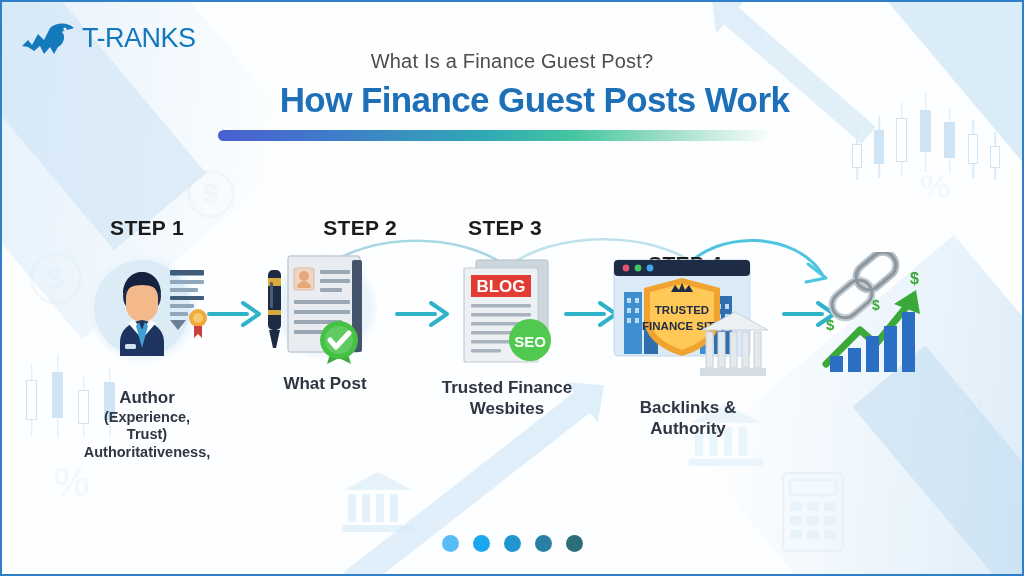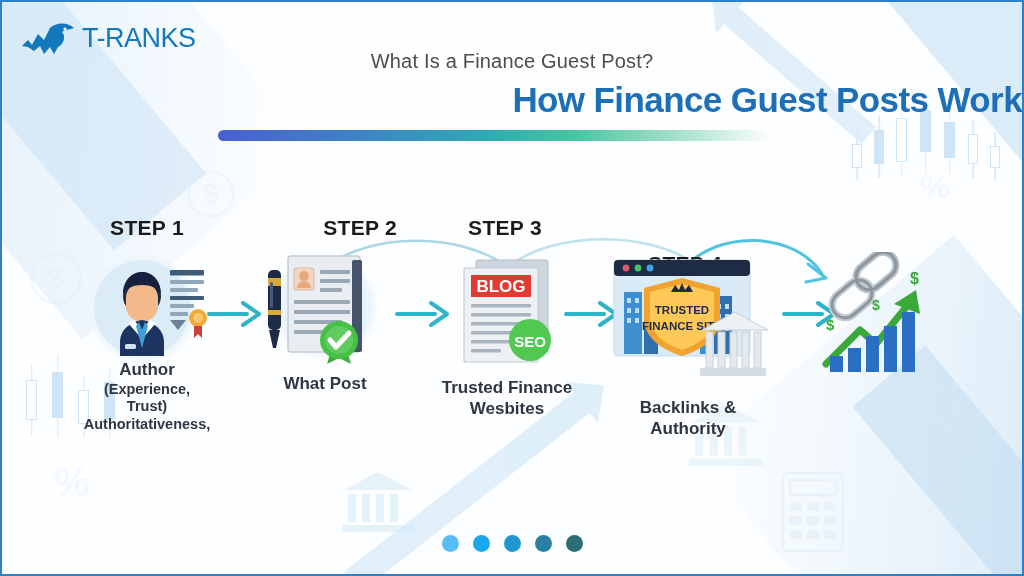--- a/index.html
+++ b/index.html
@@ -96,21 +96,21 @@
   .logo { position:absolute; left:18px; top:18px; display:flex; align-items:center; gap:4px; }
   .logo-text { color:#1478bd; font-size:27px; font-weight:normal; letter-spacing:-.5px; }
 
   .subtitle {
     position:absolute; left:0; right:0; top:48px;
     text-align:center; color:#4c4c4c;
     font-size:20px; letter-spacing:.2px;
   }
   .maintitle {
     position:absolute; left:0; right:0; top:78px;
-    text-align:right; color:#1d6fb8;
+    text-align:center; color:#1d6fb8;
     font-size:35px; font-weight:bold; letter-spacing:-.6px;margin-left:45px;
   }
   .underbar {
     position:absolute; left:216px; top:128px;
     width:556px; height:11px; border-radius:6px;
     background:linear-gradient(90deg,#4a5fd0 0%,#3f7ec9 22%,#2fa9b4 48%,#46c6a0 64%,#9adcc5 80%,#ffffff 100%);
   }
 
   
   .step-label {
@@ -282,21 +282,21 @@
       <rect x="80" y="36" width="28" height="4" rx="1" fill="#8fa6bb"></rect>
       <rect x="80" y="44" width="34" height="4" rx="1" fill="#3f5d78"></rect>
       <rect x="80" y="52" width="24" height="4" rx="1" fill="#8fa6bb"></rect>
       <rect x="80" y="60" width="18" height="4" rx="1" fill="#8fa6bb"></rect>
       <polygon points="80,68 96,68 88,78" fill="#6c7f94"></polygon>
       <circle cx="108" cy="66" r="9" fill="#f0a93a"></circle>
       <circle cx="108" cy="66" r="5" fill="#f7c96b"></circle>
       <polygon points="104,74 104,86 108,82 112,86 112,74" fill="#c9413a"></polygon>
     </g>
   </svg>
-  <div class="cap" style="left:48px; top:358px; width:194px;">
+  <div class="cap" style="left:48px; top:386px; width:194px;">
     <span>Author</span>
     <span class="sub">(Experience,</span>
     <span class="sub">Trust)</span>
     <span class="sub">Authoritativeness,</span>
   </div>
 
   <svg class="chev" style="left:205px; top:298px;" width="56" height="28" viewBox="0 0 56 28">
     <path d="M2 14 H40" stroke="#2fb3c9" stroke-width="4" stroke-linecap="round" fill="none"></path>
     <path d="M36 3 L52 14 L36 25" stroke="#2fb3c9" stroke-width="4" stroke-linecap="round" stroke-linejoin="round" fill="none"></path>
   </svg>

